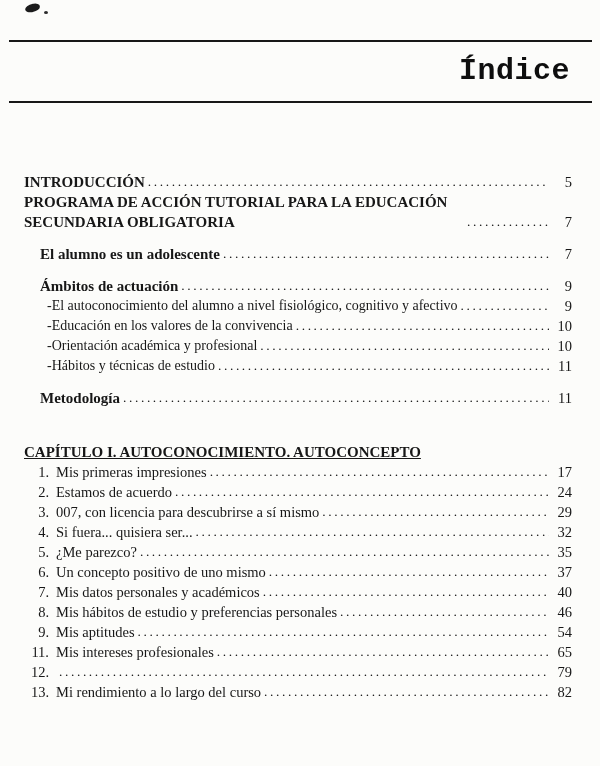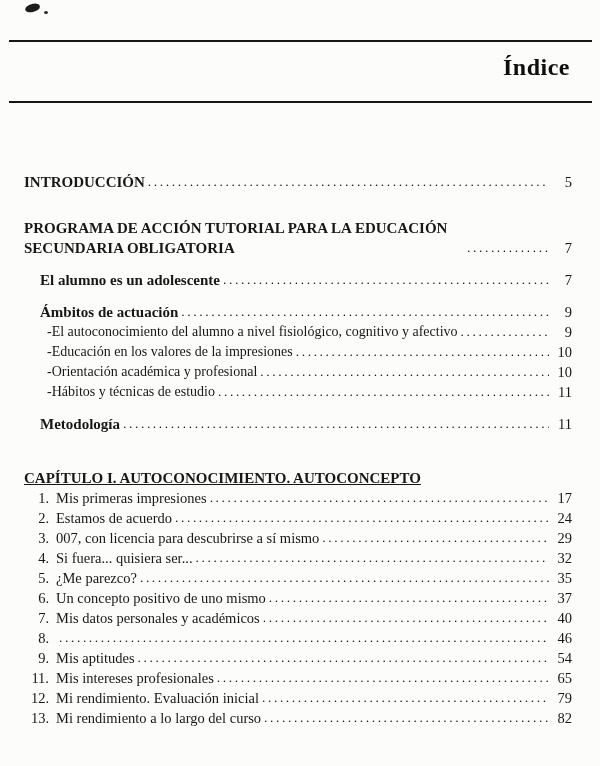--- a/index.html
+++ b/index.html
@@ -24,35 +24,36 @@
   }
   .scan-dot {
     position:absolute; left:44px; top:11px;
     width:4px; height:3px; background:#2a2a2a; border-radius:50%;
   }
   .rule { position:absolute; left:9px; right:8px; height:2px; background:#171717; }
   .rule-top { top:40px; }
   .rule-mid { top:101px; }
   .doc-title {
     position:absolute; top:54px; right:30px;
-    font-size:24px; font-weight:700; letter-spacing:.5px;
+    font-size:30px; font-weight:700; letter-spacing:.5px;
     color:#0e0e0e;
+    font-family:Liberation Mono, monospace;
   }
   .toc {
     position:absolute; top:172px; left:24px; right:28px;
   }
   .toc-row {
     display:flex; align-items:flex-end;
     font-size:14.5px; line-height:20px; color:#171717;
   }
   .toc-row.bold { font-weight:700; font-size:15px; }
   .toc-row.lvl1 { padding-left:16px;align-items:flex-end; }
   .toc-row.lvl2 { padding-left:23px; font-size:14px; }
   .toc-row.gap-md { margin-top:12px; }
-  .toc-row.gap-lg { margin-top:26px; }
+  .toc-row.gap-lg { }
   .toc-row.gap-xl { margin-top:34px;text-decoration:underline; }
   .num { flex:0 0 25px; text-align:right; margin-right:7px; }
   .label { flex:0 1 auto; }
   .label.narrow { max-width:440px; }
   .leader {
     flex:1 1 0; min-width:8px; overflow:hidden;
     white-space:nowrap; margin:0 3px;
     font-weight:400; font-size:13.5px;
   }
   .leader::after {
@@ -95,21 +96,21 @@
         <span class="label">Ámbitos de actuación</span>
         <span class="leader"></span>
         <span class="pagenum">9</span>
       </div>
       <div class="toc-row lvl2">
         <span class="label">-El autoconocimiento del alumno a nivel fisiológico, cognitivo y afectivo</span>
         <span class="leader"></span>
         <span class="pagenum">9</span>
       </div>
       <div class="toc-row lvl2">
-        <span class="label">-Educación en los valores de la impresiones</span>
+        <span class="label">-Educación en los valores de la convivencia</span>
         <span class="leader"></span>
         <span class="pagenum">10</span>
       </div>
       <div class="toc-row lvl2">
         <span class="label">-Orientación académica y profesional</span>
         <span class="leader"></span>
         <span class="pagenum">10</span>
       </div>
       <div class="toc-row lvl2">
         <span class="label">-Hábitos y técnicas de estudio</span>
@@ -161,38 +162,38 @@
         <span class="pagenum">37</span>
       </div>
       <div class="toc-row lvl0">
         <span class="num">7.</span>
         <span class="label">Mis datos personales y académicos</span>
         <span class="leader"></span>
         <span class="pagenum">40</span>
       </div>
       <div class="toc-row lvl0">
         <span class="num">8.</span>
+        <span class="label">Mis hábitos de estudio y preferencias personales</span>
         <span class="leader"></span>
         <span class="pagenum">46</span>
       </div>
       <div class="toc-row lvl0">
         <span class="num">9.</span>
         <span class="label">Mis aptitudes</span>
         <span class="leader"></span>
         <span class="pagenum">54</span>
       </div>
       <div class="toc-row lvl0">
         <span class="num">11.</span>
         <span class="label">Mis intereses profesionales</span>
         <span class="leader"></span>
         <span class="pagenum">65</span>
       </div>
       <div class="toc-row lvl0">
         <span class="num">12.</span>
-        <span class="label">Mi rendimiento. Evaluación inicial</span>
         <span class="leader"></span>
         <span class="pagenum">79</span>
       </div>
       <div class="toc-row lvl0">
         <span class="num">13.</span>
         <span class="label">Mi rendimiento a lo largo del curso</span>
         <span class="leader"></span>
         <span class="pagenum">82</span>
       </div>
     </div>

